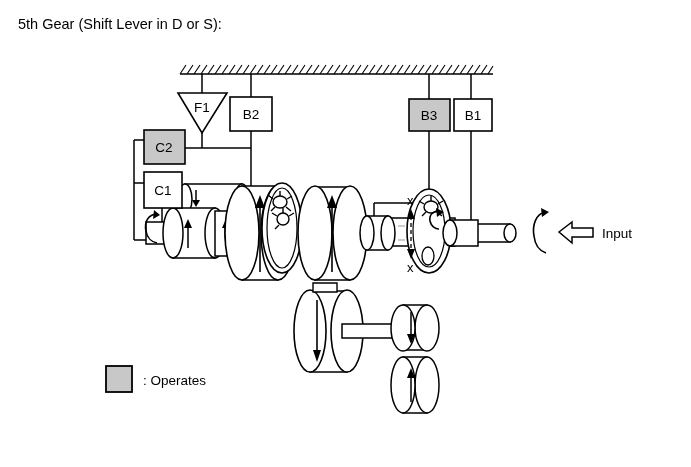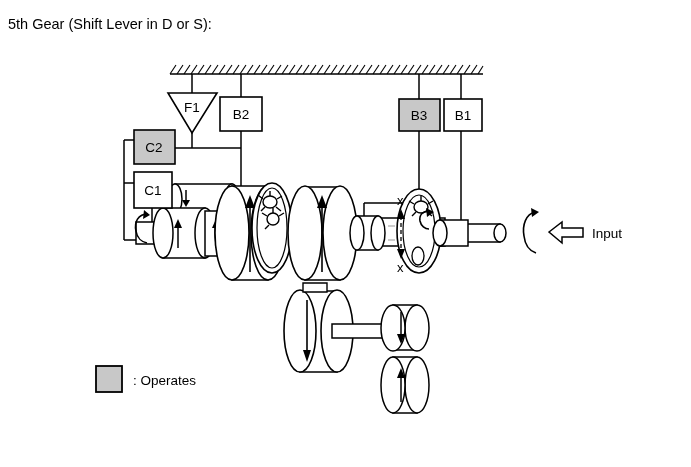--- a/index.html
+++ b/index.html
@@ -13,20 +13,21 @@
     font-family: "Liberation Sans", sans-serif;
     color: #000000;
     overflow: hidden;
     position: relative;
   }
   #page-root {
     position: relative;
     width: 572px;
     height: 467px;
     background: #ffffff;
+    margin-left: 10px;
   }
   #title-text {
     position: absolute;
     left: 8px;
     top: 15px;
     font-size: 14.5px;
     line-height: 18px;
     color: #000000;
     white-space: nowrap;
   }

